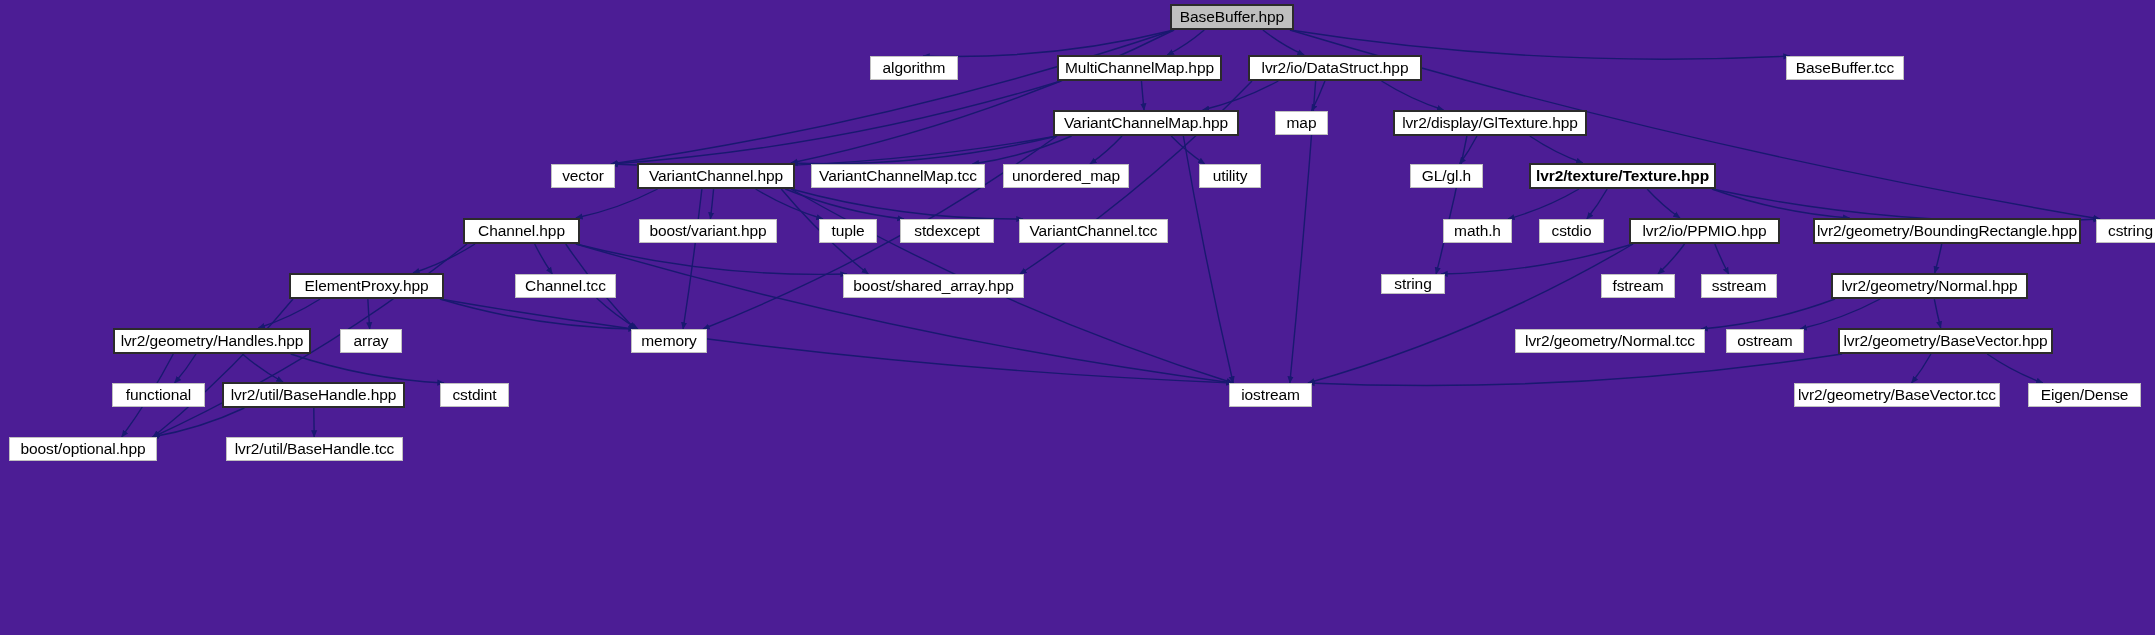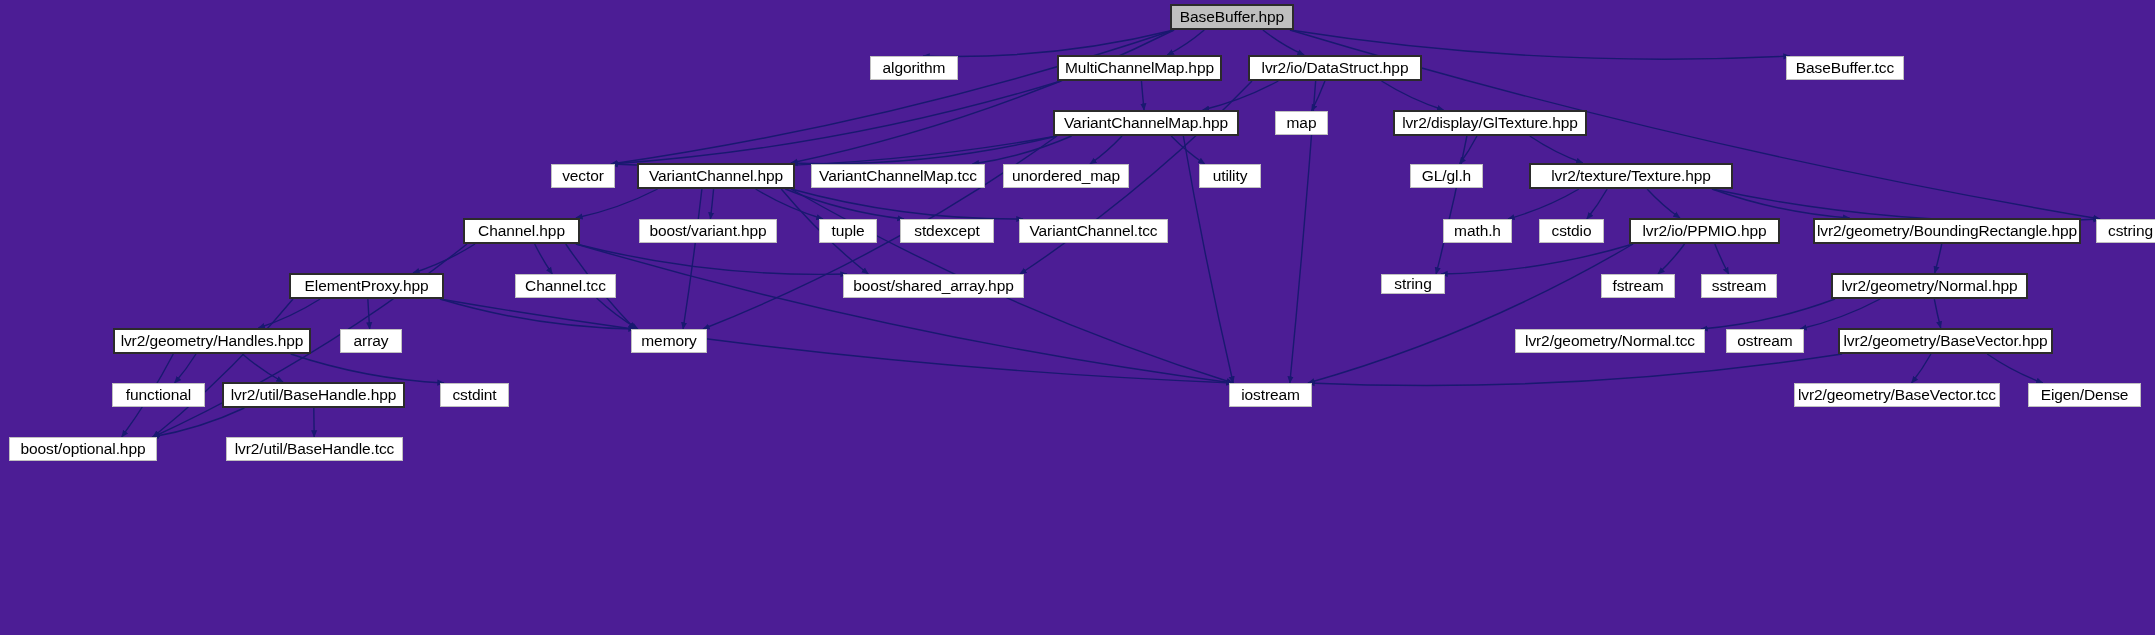--- a/index.html
+++ b/index.html
@@ -170,21 +170,21 @@
       </div>
       <div class="node plain" style="left: 1003px; top: 164px; width: 126px; height: 24px;">
         <span class="node-label">unordered_map</span>
       </div>
       <div class="node plain" style="left: 1199px; top: 164px; width: 62px; height: 24px;">
         <span class="node-label">utility</span>
       </div>
       <div class="node plain" style="left: 1410px; top: 164px; width: 73px; height: 24px;">
         <span class="node-label">GL/gl.h</span>
       </div>
-      <div class="node strong" style="left: 1529px; top: 163px; width: 204px; height: 26px;">
+      <div class="node strong" style="left: 1529px; top: 163px; width: 187px; height: 26px; font-weight: bold;">
         <span class="node-label">lvr2/texture/Texture.hpp</span>
       </div>
       <div class="node strong" style="left: 463px; top: 218px; width: 117px; height: 26px;">
         <span class="node-label">Channel.hpp</span>
       </div>
       <div class="node plain" style="left: 639px; top: 219px; width: 138px; height: 24px;">
         <span class="node-label">boost/variant.hpp</span>
       </div>
       <div class="node plain" style="left: 819px; top: 219px; width: 58px; height: 24px;">
         <span class="node-label">tuple</span>

